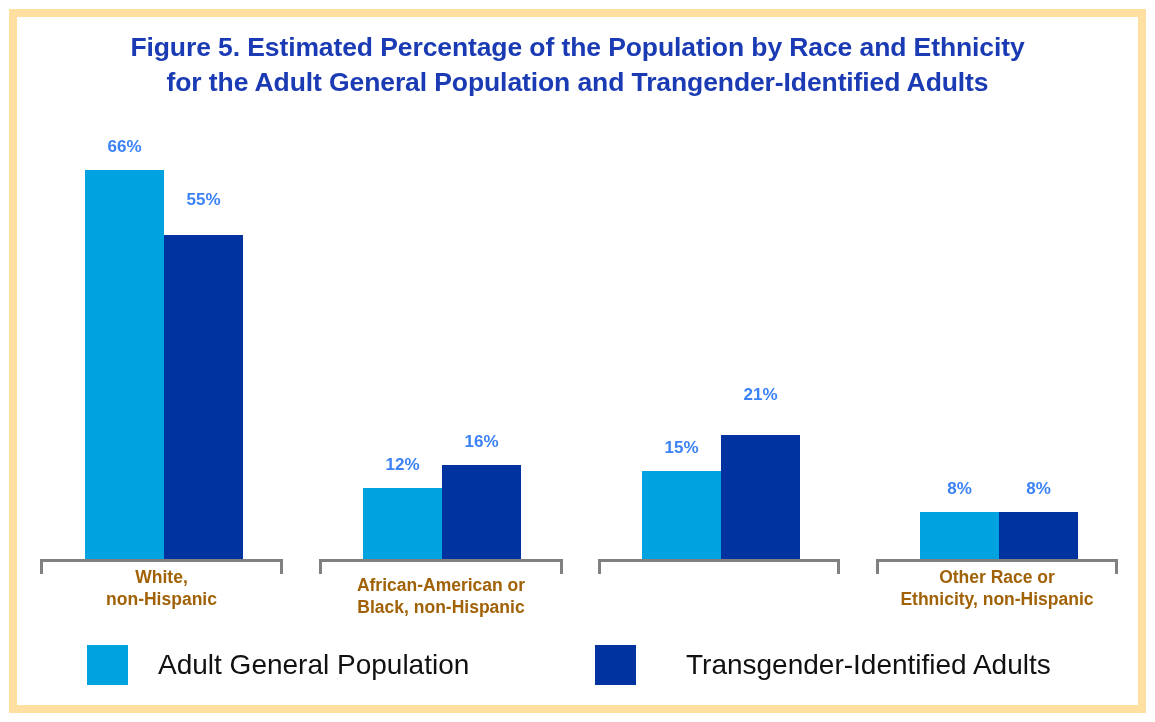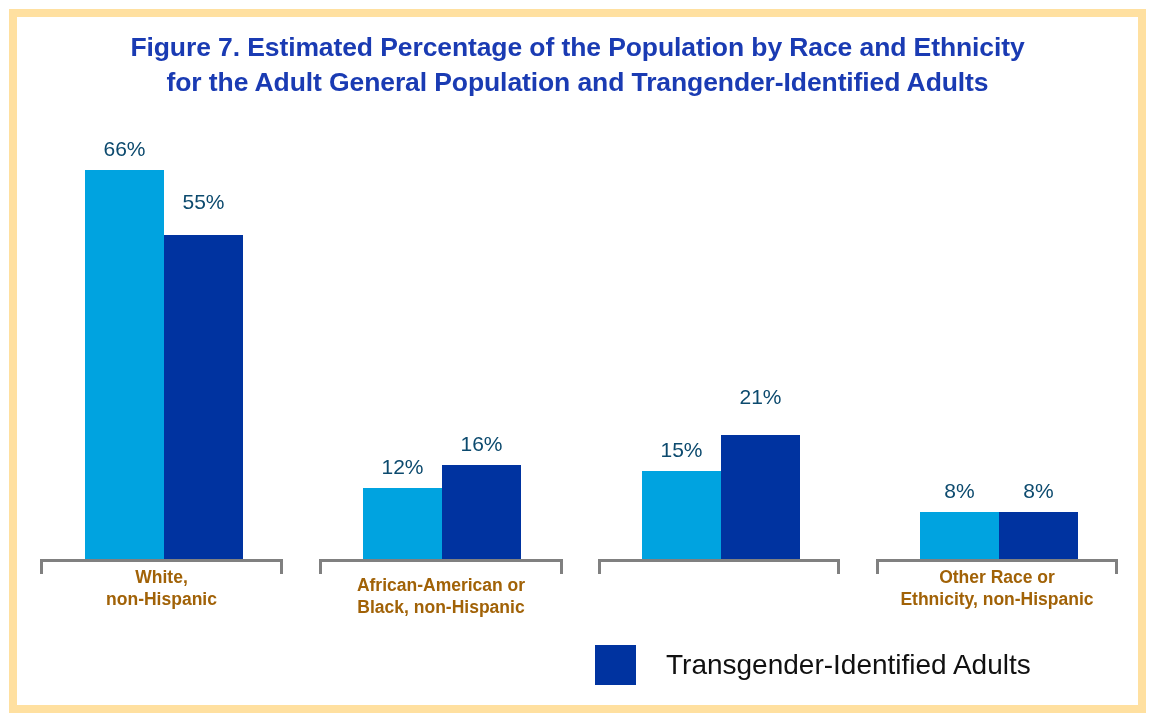--- a/index.html
+++ b/index.html
@@ -60,23 +60,23 @@
   .bar {
     position: absolute;
     bottom: 163px; 
   }
   .bar.series-a { background: #00a3e0; }
   .bar.series-b { background: #0033a0; }
 
   .bar-value {
     position: absolute;
     text-align: center;
-    color: #0c4a6e;
-    font-size: 21px;
-    font-weight: normal;
+    color: #3b82f6;
+    font-size: 17px;
+    font-weight: bold;
     line-height: 1;
     white-space: nowrap;
   }
 
   
   .cat-bracket {
     position: absolute;
     top: 559px;
     height: 15px;
     box-sizing: border-box;
@@ -127,21 +127,21 @@
   }
 </style>
 </head>
 <body>
 
 <div id="figure-root">
 
   <div id="figure-frame"></div>
 
   <div id="chart-title">
-    <span class="title-line">Figure 7. Estimated Percentage of the Population by Race and Ethnicity</span>
+    <span class="title-line">Figure 5. Estimated Percentage of the Population by Race and Ethnicity</span>
     <span class="title-line">for the Adult General Population and Trangender-Identified Adults</span>
   </div>
 
   <div id="plot-area">
 
   <div class="bar series-a" style="left: 85px; width: 79px; height: 389.4px;"></div>
       <div class="bar-value" style="left: 67px; width: 115px; top: 137.6px;">66%</div>
       <div class="bar series-b" style="left: 164px; width: 79px; height: 324.5px;"></div>
       <div class="bar-value" style="left: 146px; width: 115px; top: 191px;">55%</div>
       <div class="cat-bracket" style="left: 40px; width: 243px;"></div>
@@ -169,19 +169,23 @@
       <div class="bar-value" style="left: 981px; width: 115px; top: 479.8px;">8%</div>
       <div class="cat-bracket" style="left: 876px; width: 242px;"></div>
       <div class="cat-label" style="left: 876px; width: 242px;">
         <span class="cl-line">Other Race or</span>
         <span class="cl-line">Ethnicity, non-Hispanic</span>
       </div>
     </div>
 
   <div id="legend">
 
-      <div class="legend-item" style="left: 595px;">
+  <div class="legend-item" style="left: 87px;">
+        <span class="legend-swatch series-a"></span>
+        <span class="legend-text">Adult General Population</span>
+      </div>
+      <div class="legend-item" style="left: 595px; gap: 20px;">
         <span class="legend-swatch series-b"></span>
         <span class="legend-text">Transgender-Identified Adults</span>
       </div>
     </div>
 
 </div>
 
 </body></html>

